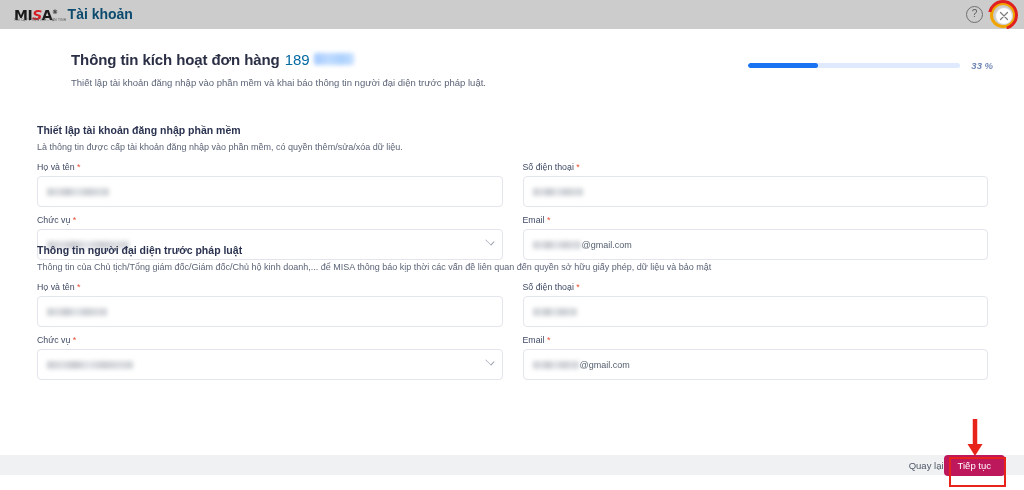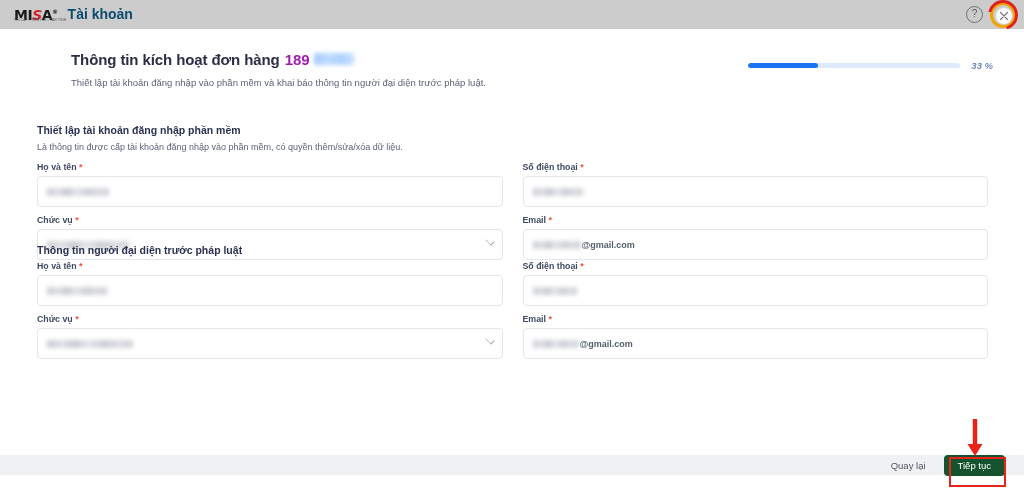--- a/index.html
+++ b/index.html
@@ -69,21 +69,21 @@
   .sheet{
     position:absolute;left:7px;top:29px;width:1010px;height:426px;
     background:#ffffff;box-sizing:border-box;
   }
 
   .head-row{position:absolute;left:30px;top:22px;right:12px;margin-left:34px;}
   .page-title{
     font-size:15px;font-weight:bold;color:#2b2f45;letter-spacing:-0.1px;
     margin:0;display:flex;align-items:baseline;gap:5px;
   }
-  .page-title .order{color:#a21caf;font-weight:bold;}
+  .page-title .order{color:#0369a1;font-weight:normal;}
   .blur-order{
     display:inline-block;width:40px;height:12px;border-radius:2px;
     background:linear-gradient(90deg,#9ec6ff,#bcd9ff 35%,#a8cffd 70%,#c5dfff);
     filter:blur(2.2px);opacity:.95;vertical-align:middle;
   }
   .page-sub{
     margin:8px 0 0 0;font-size:9.5px;color:#5c6477;line-height:13px;
   }
 
   .progress-wrap{
@@ -99,21 +99,21 @@
   .section{position:absolute;left:30px;right:29px;}
   .section-title{
     font-size:10.5px;font-weight:bold;color:#2b3350;margin:0 0 5px 0;
   }
   .section-desc{
     font-size:9px;color:#5c6477;margin:0 0 9px 0;line-height:12px;
   }
 
   .grid{display:flex;gap:20px;}
   .col{flex:1;min-width:0;}
-  .field{margin-bottom:8px;font-weight:bold;}
+  .field{margin-bottom:8px;}
   .field-label{
     font-size:8.8px;color:#3f4a63;margin-bottom:4px;display:block;
   }
   .req{color:#e8533a;font-size:9px;}
   .control{
     position:relative;height:31px;border:1px solid #e2e5ec;border-radius:4px;
     background:#fff;box-sizing:border-box;display:flex;align-items:center;
     padding:0 9px;cursor:text;
   }
   .control.select{cursor:pointer;}
@@ -127,25 +127,25 @@
     background:linear-gradient(90deg,#c8cbd0 0%,#dcdee2 18%,#c4c7cc 33%,#e2e4e8 48%,#c9ccd1 66%,#d9dbdf 84%,#cdd0d5 100%);
     filter:blur(1.9px);opacity:.95;
   }
   .val-text{font-size:9px;color:#55606f;margin-left:1px;}
   .inline-val{display:flex;align-items:center;}
 
   
   .footer{
     position:absolute;left:0;top:455px;width:1024px;height:20px;
     background:#f0f1f3;display:flex;align-items:center;justify-content:flex-end;
-    box-sizing:border-box;padding-right:19px;gap:18px;padding-left:40px;
+    box-sizing:border-box;padding-right:19px;padding-left:40px;
   }
   .back-link{font-size:9.5px;color:#4e5767;cursor:pointer;}
   .primary-btn{
-    background:#14532d;color:#fff;font-size:9.5px;border:none;border-radius:4px;
+    background:#be185d;color:#fff;font-size:9.5px;border:none;border-radius:4px;
     padding:0 14px;height:21px;line-height:21px;cursor:pointer;
   }
 
   
   .anno-rect{
     position:absolute;left:949px;top:457px;width:57px;height:30px;
     border:2px solid #e8241a;box-sizing:border-box;pointer-events:none;
   }
   .anno-arrow{
     position:absolute;left:966px;top:419px;width:18px;height:38px;pointer-events:none;
@@ -248,20 +248,21 @@
               </span>
             </div>
           </div>
 
         </div>
       </div>
     </div>
 
     <div class="section" style="top:215px;">
       <h2 class="section-title">Thông tin người đại diện trước pháp luật</h2>
+      <p class="section-desc">Thông tin của Chủ tịch/Tổng giám đốc/Giám đốc/Chủ hộ kinh doanh,... để MISA thông báo kịp thời các vấn đề liên quan đến quyền sở hữu giấy phép, dữ liệu và bảo mật</p>
 
       <div class="grid">
         <div class="col">
 
           <div class="field">
             <label class="field-label">
               <span>Họ và tên</span>
               <span class="req">*</span>
             </label>
             <div class="control">

